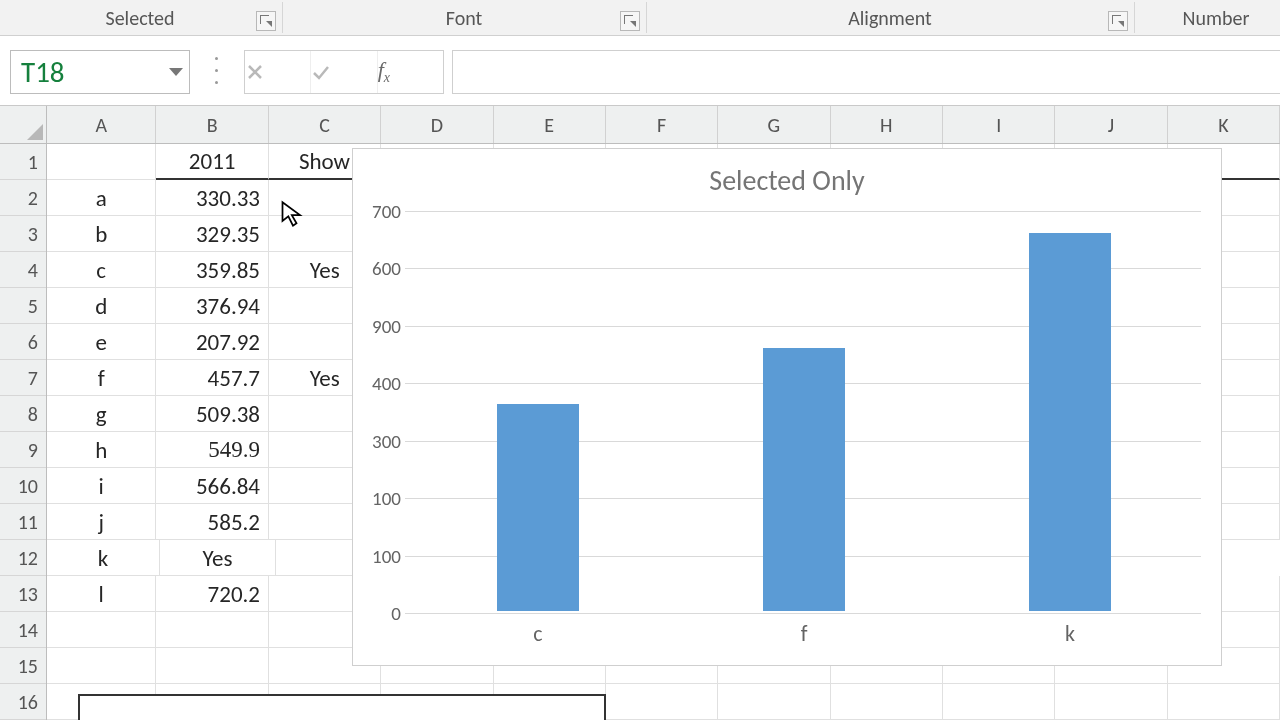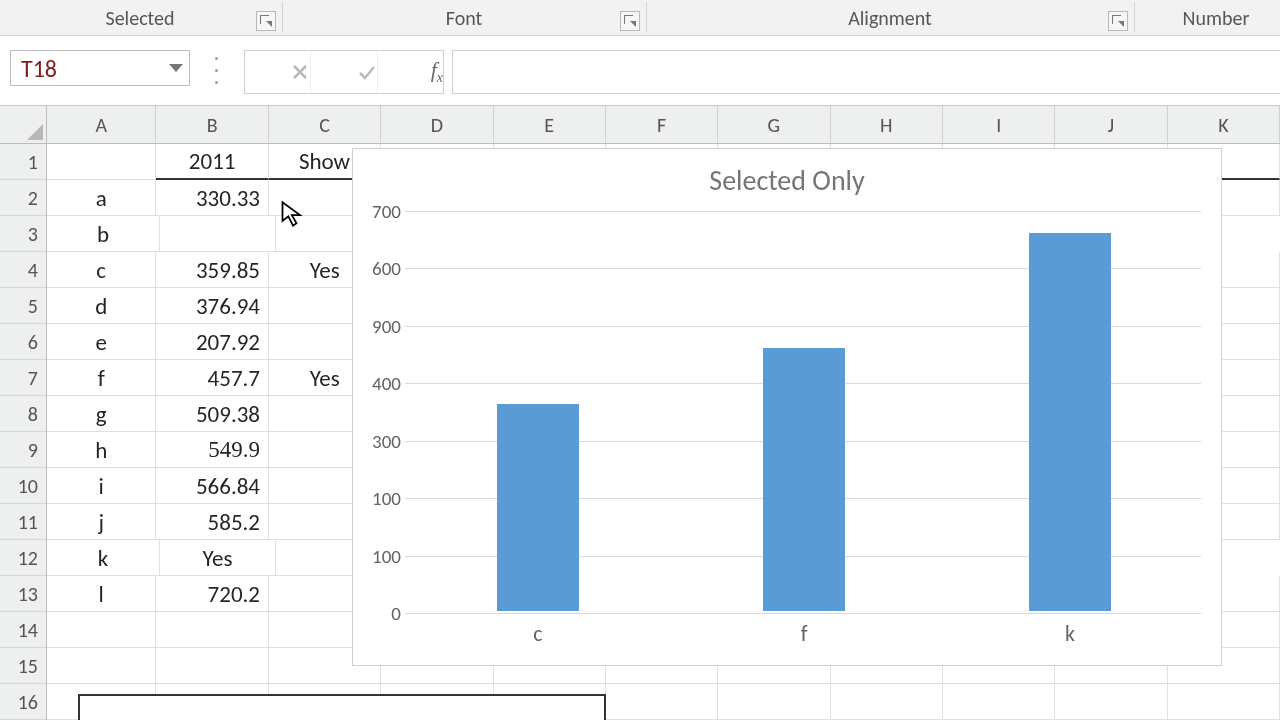--- a/index.html
+++ b/index.html
@@ -69,28 +69,28 @@
     height: 70px;
     width: 100%;
     border-bottom: 1px solid #c9c9c9;
     background: #fff;
   }
   .namebox {
     position: absolute;
     left: 10px;
     top: 14px;
     width: 180px;
-    height: 36px;
+    height: 44px;
     border: 1px solid #bcbcbc;
     background: #fff;
     display: flex;
     align-items: center;
     padding-left: 10px;
-    font-size: 24px;
-    color: #7f1d1d;
+    font-size: 29px;
+    color: #15803d;
   }
   .namebox .dd {
     position: absolute;
     right: 6px;
     top: 50%;
     transform: translateY(-50%);
     width: 0; height: 0;
     border-left: 7px solid transparent;
     border-right: 7px solid transparent;
     border-top: 8px solid #777;
@@ -115,21 +115,21 @@
     top: 14px;
     width: 200px;
     height: 44px;
     border: 1px solid #cfcfcf;
     display: flex;
   }
   .fb-btn {
     flex: 1;
     display: flex;
     align-items: center;
-    justify-content: flex-end;
+    justify-content: flex-start;
     border-right: 1px solid #eee;
   }
   .fb-btn:last-child { border-right: none; }
   .fb-x svg, .fb-check svg { width: 20px; height: 20px; stroke: #b9b9b9; stroke-width: 2.5; fill: none; }
   .fb-fx {
     font-style: italic;
     font-family: "Times New Roman", serif;
     font-size: 22px;
     color: #6a6a6a;
   }
@@ -410,20 +410,21 @@
         <div class="cell" style="width: 116px;"></div>
         <div class="cell" style="width: 116px;"></div>
         <div class="cell" style="width: 116px;"></div>
         <div class="cell" style="width: 116px;"></div>
         <div class="cell" style="width: 116px;"></div>
         <div class="cell" style="width: 116px;"></div>
         <div class="cell" style="width: 116px;"></div>
       </div>
       <div class="row" style="top: 72px;">
         <div class="cell center" style="width: 113px;">b</div>
+        <div class="cell right" style="width: 116px;">329.35</div>
         <div class="cell center" style="width: 116px;"></div>
         <div class="cell" style="width: 116px;"></div>
         <div class="cell" style="width: 116px;"></div>
         <div class="cell" style="width: 116px;"></div>
         <div class="cell" style="width: 116px;"></div>
         <div class="cell" style="width: 116px;"></div>
         <div class="cell" style="width: 116px;"></div>
         <div class="cell" style="width: 116px;"></div>
         <div class="cell" style="width: 116px;"></div>
       </div>

